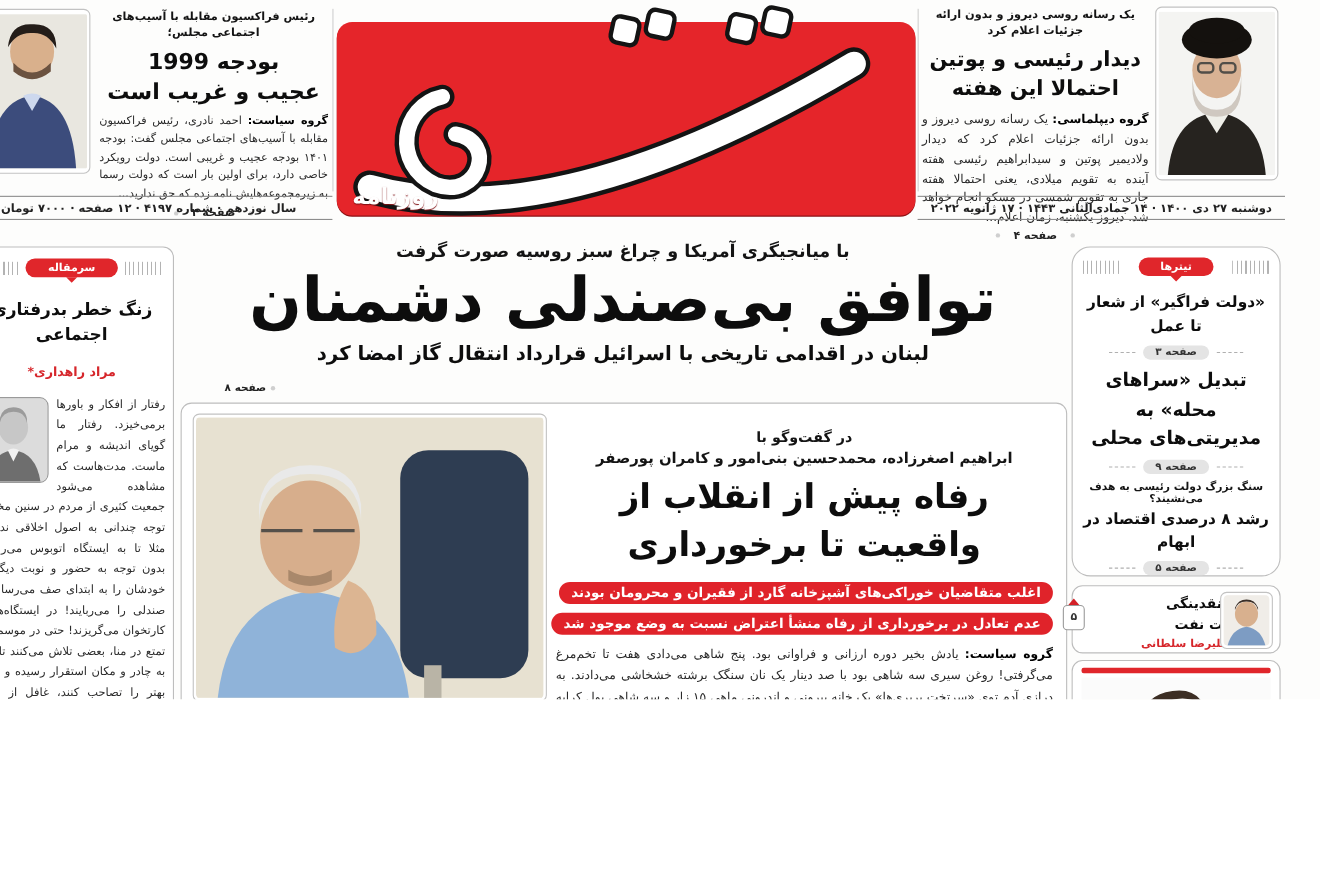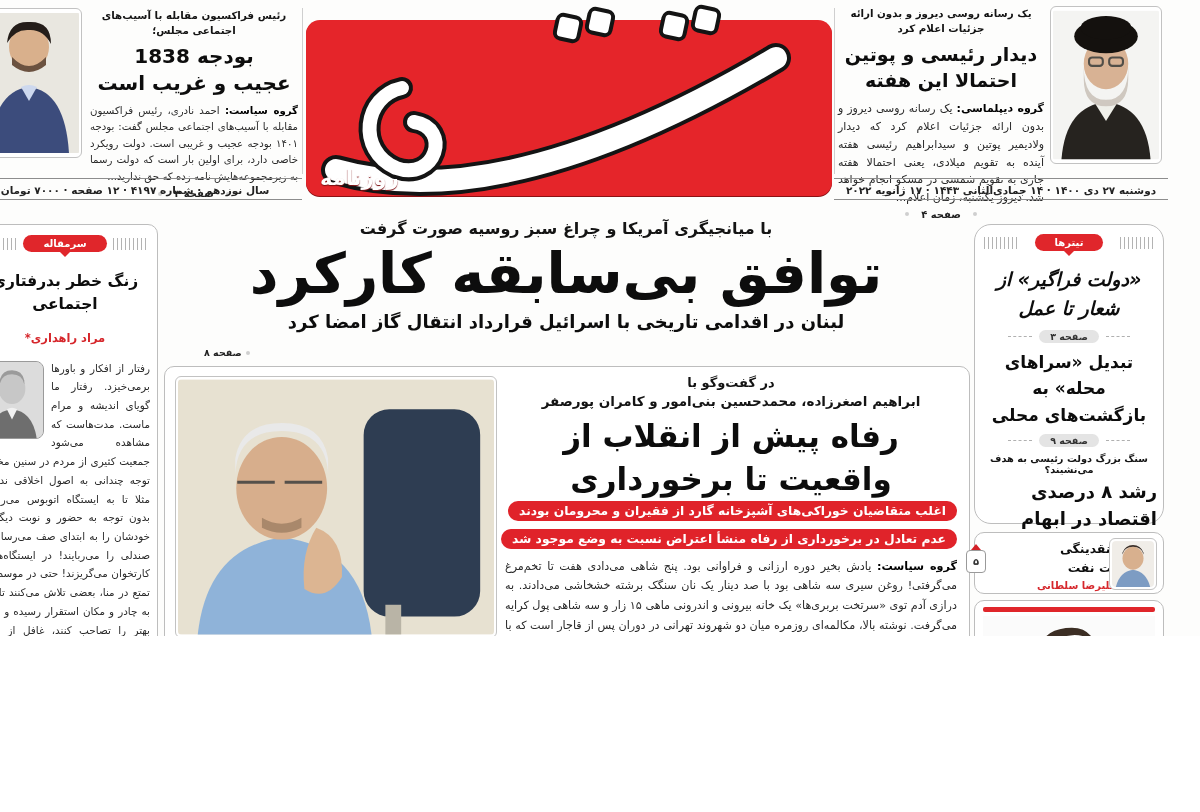--- a/index.html
+++ b/index.html
@@ -62,21 +62,21 @@
         <ellipse cx="50" cy="34" rx="20" ry="23" fill="#d9b08c"></ellipse>
         <path d="M28 30 Q30 8 50 9 Q72 8 72 31 Q64 16 50 17 Q36 16 28 30 Z" fill="#241d19"></path>
         <path d="M33 44 Q50 62 67 44 L67 52 Q50 66 33 52 Z" fill="#6b5240"></path>
         <path d="M10 140 Q14 78 50 74 Q86 78 90 140 Z" fill="#3c4c7c"></path>
         <path d="M42 74 L50 88 L58 74 Q50 70 42 74 Z" fill="#cdd8ee"></path>
       </svg>
     </div>
     <div class="abs" style="left:120px;top:4px;width:208px;">
       <div class="kicker" style="font-size:10.3px;line-height:1.5;">رئیس فراکسیون مقابله با آسیب‌های اجتماعی مجلس؛</div>
       <div class="hl" style="font-size:20px;line-height:1.35;margin-top:4px;">
-        <span>بودجه 1838</span><br>
+        <span>بودجه 1999</span><br>
         <span>عجیب و غریب است</span>
       </div>
       <div class="body-txt" style="font-size:10.2px;line-height:1.62;margin-top:6px;">
         <span class="lbl">گروه سیاست:</span><span> احمد نادری، رئیس فراکسیون مقابله با آسیب‌های اجتماعی مجلس گفت: بودجه ۱۴۰۱ بودجه عجیب و غریبی است. دولت رویکرد خاصی دارد، برای اولین بار است که دولت رسما به زیرمجموعه‌هایش نامه زده که حق ندارید...</span>
       </div>
       <div class="dot-row" style="margin-top:3px;">
         <span class="dot"></span>
         <span>صفحه ۳</span>
         <span class="dot"></span>
       </div>
@@ -157,21 +157,21 @@
           <path d="M6 74 Q10 48 30 46 Q50 48 54 74 Z" fill="#6e6e6e"></path>
           <path d="M25 46 L30 56 L35 46 Q30 43 25 46 Z" fill="#f1f1f1"></path>
         </svg>
       </span>
       <span>رفتار از افکار و باورها برمی‌خیزد. رفتار ما گویای اندیشه و مرام ماست. مدت‌هاست که مشاهده می‌شود جمعیت کثیری از مردم در سنین مختلف توجه چندانی به اصول اخلاقی ندارند؛ مثلا تا به ایستگاه اتوبوس می‌رسند، بدون توجه به حضور و نوبت دیگران، خودشان را به ابتدای صف می‌رسانند و صندلی را می‌ربایند! در ایستگاه‌ها از کارتخوان می‌گریزند! حتی در موسم حج تمتع در منا، بعضی تلاش می‌کنند تا زود به چادر و مکان استقرار رسیده و محل بهتر را تصاحب کنند، غافل از اینکه اساس این برنامه عبادی مهار نفس اماره است! در کوچه و بازار بدون توجه به عبور و حضور خانم‌ها، تکیه‌کلام‌هایی میان بعضی آقایان ردوبدل می‌شود که شرم‌آور است و عادی شده و متأسفانه قبح آن ریخته است. اگر تصادفی با خودرو در شهر روی دهد، ابتدا از دو طرف یا یک طرف دشنام‌هایی زننده نثار می‌شود آن‌گاه حادثه فرع می‌شود و متأثر از دشنام‌ها، نزاع و درگیری روی می‌دهد. در کلاس درس اخلاق میان استاد و شاگردی رعایت نمی‌شود! در محیط کار، اغلب حلال و حرام ساعات کارکرد مفید رعایت نمی‌شود. در بعضی امور، بدون دریافت و پرداخت خارج از ضابطه، وظیفه کاری انجام نمی‌شود، فرضا نه قضاوتی می‌شود و نه ساختمانی ساخته می‌شود! اشخاصی که ظاهری متدین دارند، گاه خلاف قانون و از دو جا در بخش عمومی حقوق تمام‌وقتی می‌گیرند! گاه بودجه بیت‌المال صرف رشد سازمانی افراد می‌شود! جالب است که خریدوفروش صندلی مدیریتی پدیده‌ای عادی شده است یا به منظوری معامله می‌شود و گاه دراین‌میان به افرادی غیرمتخصص و بی‌تجربه سپرده می‌شود</span>
     </div>
   </div>
 
   <div class="abs" style="left:196px;top:219px;width:804px;">
     <div class="kicker" style="font-size:16px;">با میانجیگری آمریکا و چراغ سبز روسیه صورت گرفت</div>
-    <div class="hl" style="font-size:56px;line-height:1.2;margin-top:2px;">توافق بی‌سابقه کارکرد</div>
+    <div class="hl" style="font-size:56px;line-height:1.2;margin-top:2px;">توافق بی‌صندلی دشمنان</div>
     <div class="hl" style="font-size:18px;margin-top:4px;">لبنان در اقدامی تاریخی با اسرائیل قرارداد انتقال گاز امضا کرد</div>
     <div class="dot-row" style="position:absolute;left:40px;top:128px;gap:4px;font-size:9.5px;">
       <span class="dot"></span>
       <span>صفحه ۸</span>
     </div>
   </div>
 
   <div class="box" style="left:196px;top:366px;width:806px;height:470px;">
 
     <div class="pframe abs" style="left:10px;top:9px;width:322px;height:262px;">
@@ -219,62 +219,62 @@
         <path d="M50 54 Q54 24 84 24 Q114 24 118 54 L118 42 Q110 16 84 16 Q58 16 50 42 Z" fill="#9b938c"></path>
         <path d="M58 60 h20 m8 0 h20" stroke="#4e463e" stroke-width="3" fill="none"></path>
         <path d="M68 84 Q84 92 100 84 L100 90 Q84 98 68 90 Z" fill="#8d8379"></path>
         <g stroke="#1c1c1c" stroke-width="5" stroke-linecap="round">
             <path d="M30 164 L44 128"></path>
             <path d="M52 164 L60 132"></path>
           </g>
       </svg>
     </div>
 
-    <div class="abs" style="right:12px;top:8px;width:452px;">
+    <div class="abs" style="right:12px;top:24px;width:452px;">
       <div class="kicker" style="font-size:13px;">در گفت‌وگو با</div>
       <div class="kicker" style="font-size:13.5px;margin-top:3px;">ابراهیم اصغرزاده، محمدحسین بنی‌امور و کامران پورصفر</div>
       <div class="hl" style="font-size:31px;line-height:1.38;margin-top:6px;">
         <span>رفاه پیش از انقلاب از</span><br>
         <span>واقعیت تا برخورداری</span>
       </div>
-      <div style="margin-top:0;text-align:right;">
+      <div style="margin-top:12px;text-align:right;">
         <div class="rbar">اغلب متقاضیان خوراکی‌های آشپزخانه گارد از فقیران و محرومان بودند</div>
         <div class="rbar">عدم تعادل در برخورداری از رفاه منشأ اعتراض نسبت به وضع موجود شد</div>
       </div>
       <div class="body-txt" style="font-size:11.2px;line-height:1.76;margin-top:8px;">
         <span class="lbl">گروه سیاست:</span><span> یادش بخیر دوره ارزانی و فراوانی بود. پنج شاهی می‌دادی هفت تا تخم‌مرغ می‌گرفتی! روغن سیری سه شاهی بود با صد دینار یک نان سنگک برشته خشخاشی می‌دادند. به درازی آدم توی «سرتخت بربری‌ها» یک خانه بیرونی و اندرونی ماهی ۱۵ زار و سه شاهی پول کرایه می‌گرفت. نوشته بالا، مکالمه‌ای روزمره میان دو شهروند تهرانی در دوران پس از قاجار است که با وجود برخی تحولات در سال‌ها بعد کماکان ارزش‌های سیاسی حکمرانی را در قیمت تخم‌مرغ و روغن ارزیابی می‌کنند و خواهان بازگشت به دوران قاجار هستند. این مسئله برای نسل ما نیز بسیار آشناست و در کوچه و خیابان با شهروندانی برخورد کرده‌ایم که تفاوت قیمت گوشت و مرغ و خانه و ماشین را با حداقل ۴۵ سال پیش از خود و در قالب حکومت پهلوی مقایسه می‌کنند و در آخر به این نتیجه می‌رسند که خدا فلانی را بیامرزد! چرا؟ چون ماشین ارزان‌تر بود و در این لحظه آن فرد بدون درنظرگیری تمامی پیشینه مبارزاتی و تاریخی یک ملت حکمی کوچه‌بازاری صادر می‌کند.</span>
       </div>
     </div>
 
     <div class="watermark"></div>
   </div>
 
   <div class="box" style="left:1006px;top:224px;width:190px;height:300px;padding:4px 6px;border-radius:17px;">
     <div class="badge-row">
       <span class="hatch"></span>
       <span class="sec-badge">تیترها</span>
       <span class="hatch"></span>
     </div>
 
-    <div class="hl" style="font-size:19px;line-height:1.55;margin-top:14px;font-style:italic;">«دولت فراگیر» از شعار تا عمل</div>
+    <div class="hl" style="font-size:14px;line-height:1.55;margin-top:14px;">«دولت فراگیر» از شعار تا عمل</div>
     <div class="pill-row">
       <span class="dashes"></span>
       <span class="pill">صفحه ۳</span>
       <span class="dashes"></span>
     </div>
 
-    <div class="hl" style="font-size:17px;line-height:1.55;margin-top:2px;">تبدیل «سراهای محله» به بازگشت‌های محلی</div>
+    <div class="hl" style="font-size:17px;line-height:1.55;margin-top:2px;">تبدیل «سراهای محله» به مدیریتی‌های محلی</div>
     <div class="pill-row">
       <span class="dashes"></span>
       <span class="pill">صفحه ۹</span>
       <span class="dashes"></span>
     </div>
 
     <div class="kicker" style="font-size:9.8px;margin-top:4px;">سنگ بزرگ دولت رئیسی به هدف می‌نشیند؟</div>
-    <div class="hl" style="font-size:18px;line-height:1.5;margin-top:3px;text-align:right;">رشد ۸ درصدی اقتصاد در ابهام</div>
+    <div class="hl" style="font-size:14px;line-height:1.5;margin-top:3px;">رشد ۸ درصدی اقتصاد در ابهام</div>
     <div class="pill-row">
       <span class="dashes"></span>
       <span class="pill">صفحه ۵</span>
       <span class="dashes"></span>
     </div>
   </div>
 
   <div class="box" style="left:1006px;top:532px;width:190px;height:62px;">
     <div class="page-badge">۵</div>
     <div class="pframe abs" style="right:6px;top:5px;width:48px;height:52px;">

